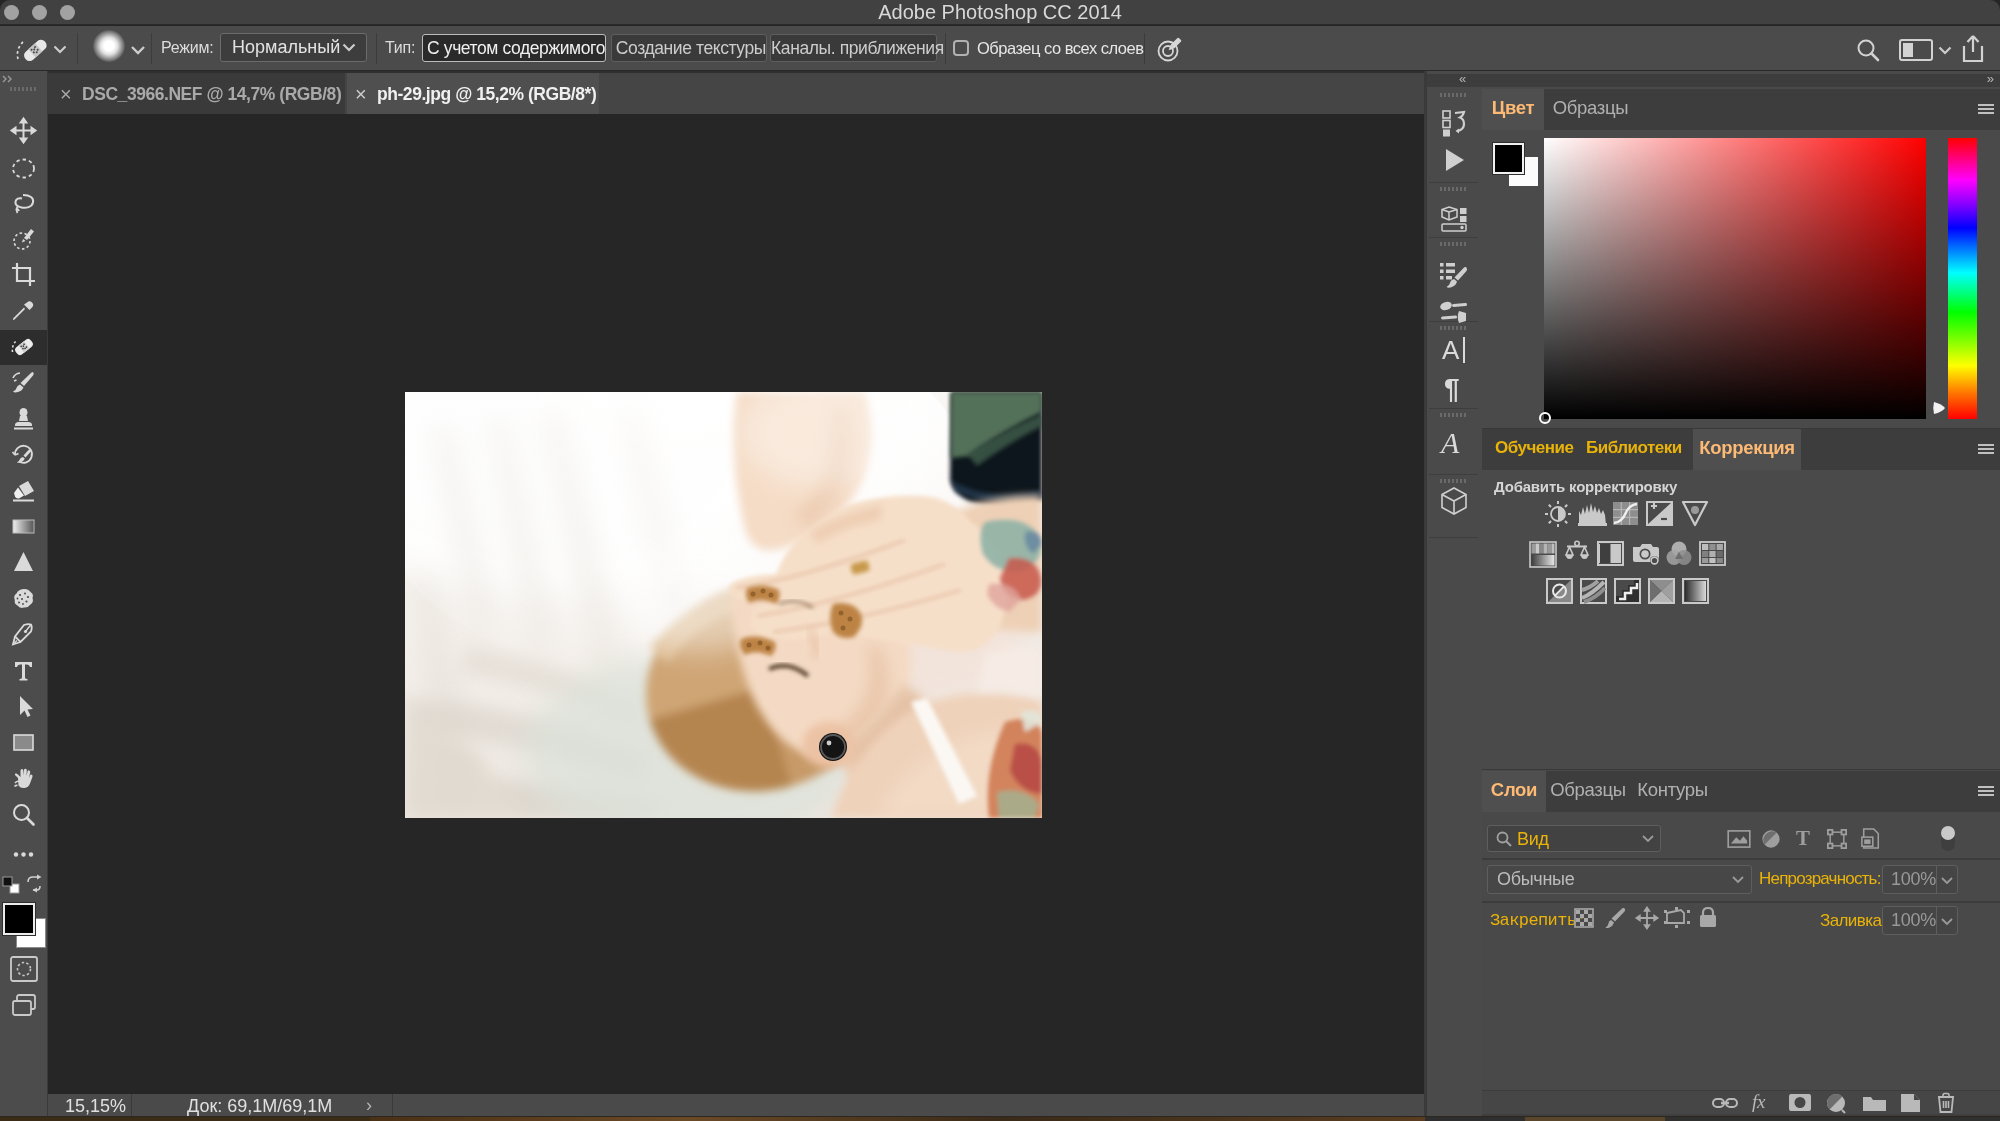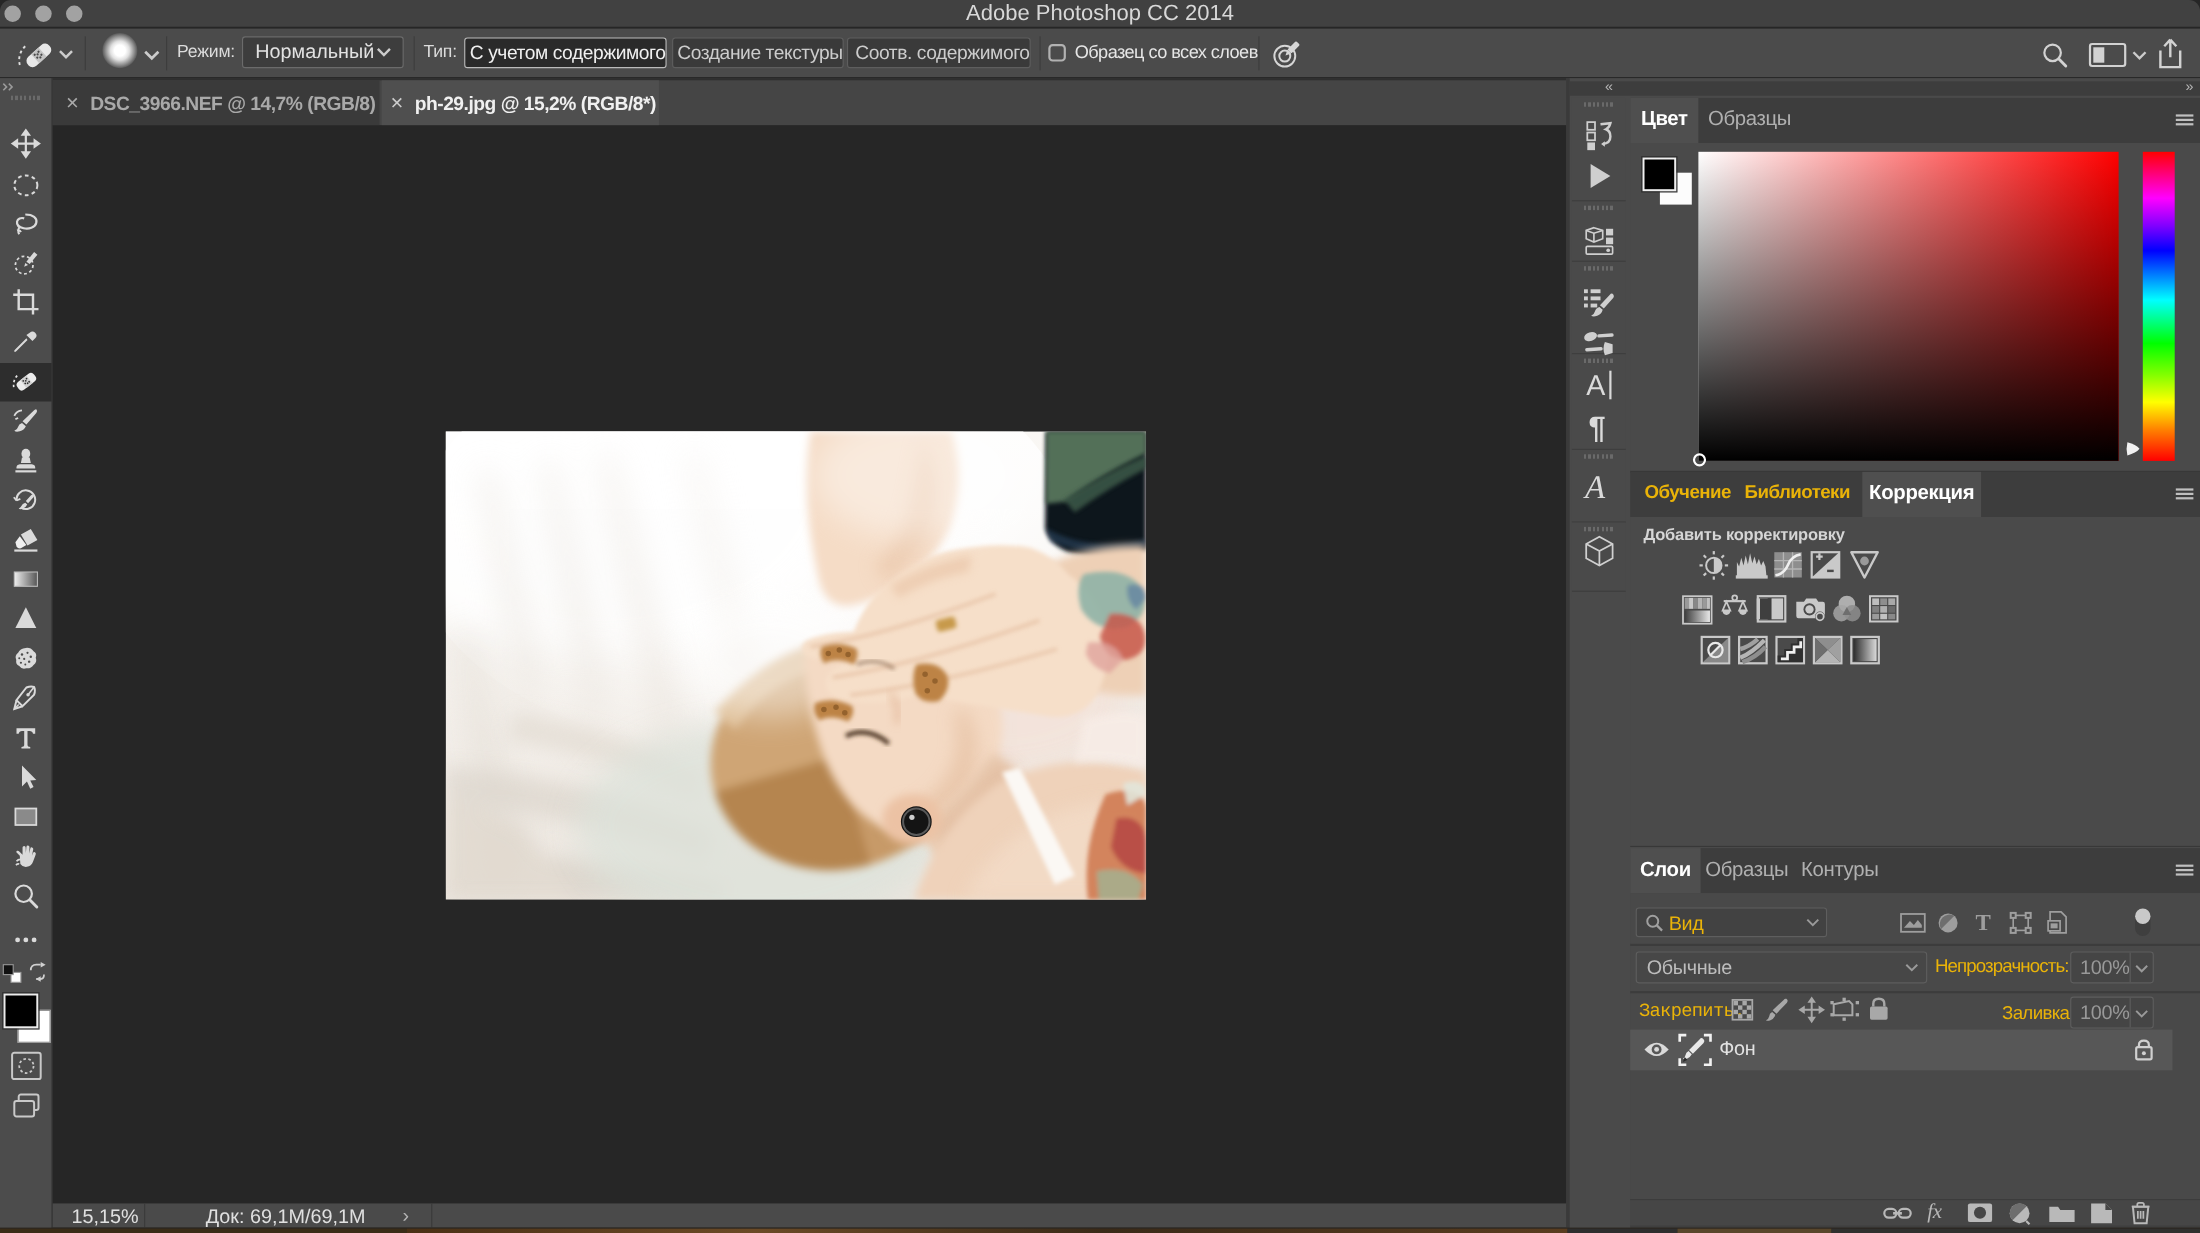--- a/index.html
+++ b/index.html
@@ -25,21 +25,21 @@
 #canvas { position:absolute; left:48px; top:114px; width:1376px; height:980px; background:#262626; }
 #photo { position:absolute; left:357px; top:278px; width:637px; height:426px; }
 #statusbar { position:absolute; left:48px; top:1094px; width:1376px; height:22px; background:#4a4a4a; font-size:18px; color:#e0e0e0; white-space:nowrap; }
 #rightcol { position:absolute; left:1424px; top:71px; width:576px; height:1050px; background:#4a4a4a; }
 #collapsebar { position:absolute; left:1427px; top:74px; width:573px; height:13px; background:#3d3d3d; color:#b5b5b5; font-size:13px; }
 #iconstrip { position:absolute; left:1429px; top:89px; width:49px; height:456px; background:#4a4a4a; }
 .issec { position:absolute; left:0; width:49px; border-bottom:1px solid #3e3e3e; }
 .handle { position:absolute; left:10px; width:28px; height:4px; background-image:repeating-linear-gradient(90deg,#6a6a6a 0 2px,transparent 2px 4px); }
 .panel-tabs { position:absolute; background:#3d3d3d; height:41px; }
 .ptab { position:absolute; top:0; height:41px; font-size:18.5px; letter-spacing:-0.3px; text-align:center; color:#b0b0b0; white-space:nowrap; }
-.ptab.on { background:#4f4f4f; color:#ffffff; font-weight:bold; }
+.ptab.on { background:#4f4f4f; color:#fdba74; font-weight:bold; }
 .hamb { position:absolute; width:16px; height:12px; }
 .hamb i { display:block; height:2px; background:#c0c0c0; margin-bottom:2px; }
 .field { position:absolute; background:#454545; border:1px solid #5e5e5e; border-radius:3px; }
 .dim { color:#eab308; }
 </style>
 </head>
 <body>
 <div id="titlebar">
   <div class="tl" style="left:4px;"></div>
   <div class="tl" style="left:32px;"></div>
@@ -75,21 +75,21 @@
   <div class="olabel" style="left:161px;">Режим:</div>
   <div class="ddbox" style="left:220px;width:147px;padding:3px 0 0 11px;">Нормальный
     <svg style="right:10px;top:9px;" width="14" height="9" viewBox="0 0 14 9">
         <path d="M1.5,1.5 l5.5,5.5 l5.5,-5.5" stroke="#cccccc" stroke-width="2.2" fill="none"></path>
       </svg>
   </div>
   <div class="osep" style="left:376px;"></div>
   <div class="olabel" style="left:385px;">Тип:</div>
   <div class="tbtn on" style="left:422px;width:184px;padding-top:3px;">С учетом содержимого</div>
   <div class="tbtn" style="left:611px;width:156px;padding-top:3px;">Создание текстуры</div>
-  <div class="tbtn" style="left:770px;width:167px;padding-top:3px;">Соотв. содержимого</div>
+  <div class="tbtn" style="left:770px;width:167px;padding-top:3px;">Каналы. приближения</div>
   <div class="osep" style="left:945px;"></div>
   <div class="abs" style="left:953px;top:14px;width:16px;height:16px;border:2px solid #b2b2b2;border-radius:4px;"></div>
   <div class="olabel" style="left:977px;color:#e6e6e6;font-size:16.5px;letter-spacing:-0.5px;">Образец со всех слоев</div>
   <div class="osep" style="left:1144px;"></div>
   <svg style="left:1156px;top:10px;" width="27" height="27" viewBox="0 0 27 27">
     <circle cx="12" cy="15" r="9.5" stroke="#d6d6d6" stroke-width="1.8" fill="none"></circle>
     <circle cx="12" cy="15" r="5" stroke="#d6d6d6" stroke-width="1.8" fill="none"></circle>
     <g transform="rotate(45 19 8)">
         <rect x="16.5" y="1" width="5" height="11" rx="1" fill="#d6d6d6"></rect>
         <path d="M16.5,12 L21.5,12 L19,17 Z" fill="#d6d6d6"></path>
@@ -787,43 +787,20 @@
       <rect x="2" y="9" width="16" height="12" rx="1.5" fill="#a8a8a8"></rect>
     </svg>
   <div class="abs dim" style="left:338px;top:99px;font-size:17px;letter-spacing:-0.6px;">Заливка:</div>
   <div class="field" style="left:400px;top:94px;width:76px;height:29px;color:#999;">
     <span style="position:absolute;left:8px;top:3px;">100%</span>
     <span style="position:absolute;right:20px;top:0;width:1px;height:27px;background:#5e5e5e;"></span>
     <svg style="right:4px;top:11px;" width="12" height="8" viewBox="0 0 12 8">
         <path d="M1,1 l5,5 l5,-5" stroke="#9a9a9a" stroke-width="1.8" fill="none"></path>
       </svg>
   </div>
-  <div class="abs" style="left:0;top:124px;width:493px;height:37px;background:#575757;">
-    <svg style="left:12px;top:10px;" width="24" height="16" viewBox="0 0 24 16">
-        <path d="M1,8 Q12,-4 23,8 Q12,20 1,8 Z" fill="#dadada"></path>
-        <circle cx="12" cy="8" r="4.5" fill="#575757"></circle>
-        <circle cx="12" cy="8" r="2.2" fill="#dadada"></circle>
-      </svg>
-    <div class="abs" style="left:44px;top:4px;width:30px;height:29px;">
-      <svg style="left:0;top:0;" width="30" height="29" viewBox="0 0 30 29">
-        <g stroke="#f2f2f2" stroke-width="2.4" fill="none">
-            <path d="M1,7 L1,1 L7,1 M23,1 L29,1 L29,7 M29,22 L29,28 L23,28 M7,28 L1,28 L1,22"></path>
-          </g>
-        <path d="M22,4 Q24.5,6 22.5,8.5 L13,18 L9.5,14.5 L19,5 Q20.5,3 22,4 Z" fill="#e8e8e8"></path>
-        <path d="M9,15.5 L12,18.5 Q10.5,21.5 7.5,22.5 Q5,23.2 4,22.3 Q6,21 6.3,19 Q6.6,16.8 9,15.5 Z" fill="#e8e8e8"></path>
-        <path d="M5.5,21 L8,23.5 L4,25.5 Z" fill="#2a2a2a"></path>
-      </svg>
-    </div>
-    <div class="abs" style="left:81px;top:7px;color:#e2e2e2;">Фон</div>
-    <svg style="left:458px;top:8px;" width="18" height="21" viewBox="0 0 18 21">
-        <path d="M4.5,8 L4.5,6 Q4.5,2 9,2 Q13.5,2 13.5,6 L13.5,8" stroke="#d0d0d0" stroke-width="2" fill="none"></path>
-        <rect x="2" y="8" width="14" height="11" rx="1.5" fill="none" stroke="#d0d0d0" stroke-width="2"></rect>
-        <circle cx="9" cy="13.5" r="1.8" fill="#d0d0d0"></circle>
-      </svg>
-  </div>
   <div class="abs" style="left:0;top:278px;width:518px;height:24px;background:#464646;border-top:1px solid #3c3c3c;">
     <svg style="left:230px;top:5px;" width="26" height="14" viewBox="0 0 26 14">
         <g stroke="#b9b9b9" stroke-width="2" fill="none">
           <rect x="1" y="3" width="11" height="8" rx="4"></rect>
           <rect x="14" y="3" width="11" height="8" rx="4"></rect>
           <path d="M9,7 L17,7" stroke-width="2.4"></path>
         </g>
       </svg>
     <div class="abs" style="left:270px;top:0;font-size:19px;font-style:italic;color:#b9b9b9;font-family:'Liberation Serif';">fx</div>
     <svg style="left:306px;top:2px;" width="24" height="19" viewBox="0 0 24 19">

